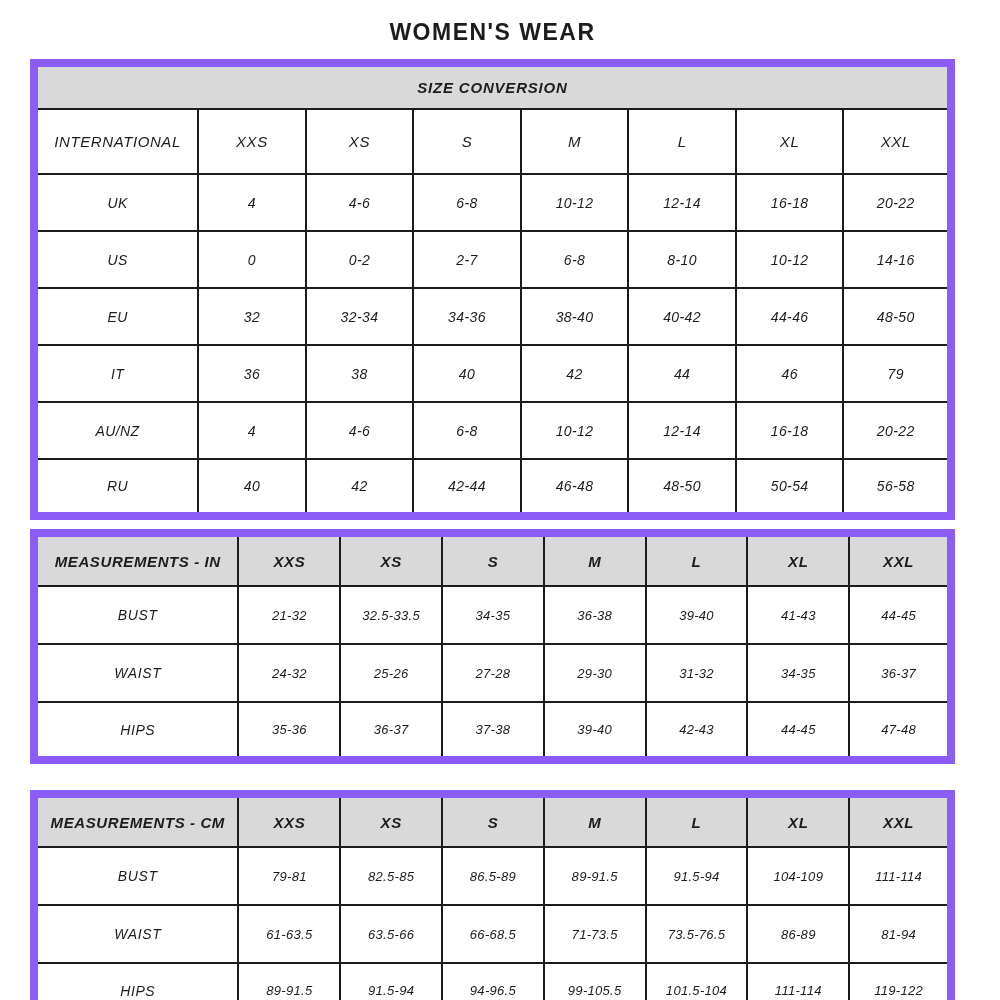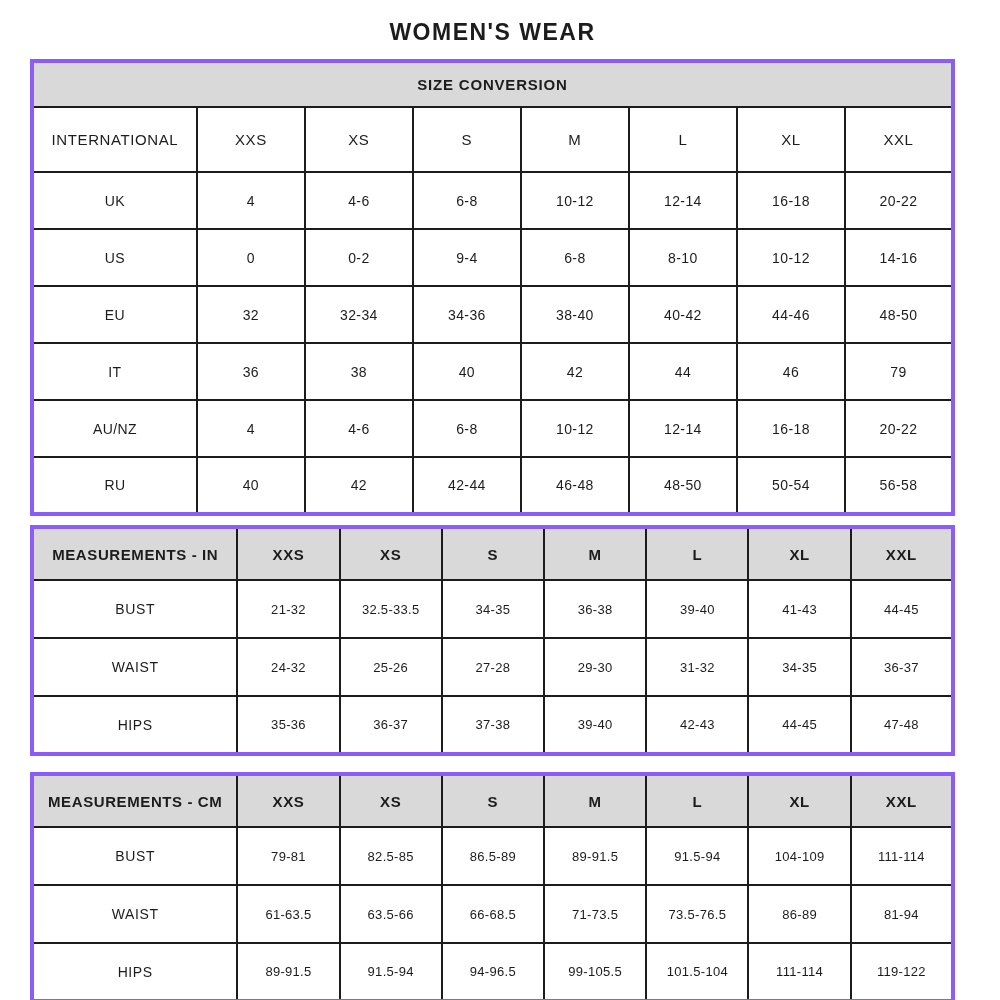--- a/index.html
+++ b/index.html
@@ -17,21 +17,21 @@
     letter-spacing: 1.5px;
     text-align: center;
     margin: 6px 0 13px 0;
     line-height: 28px;
   }
   table {
     width: 100%;
     border-collapse: collapse;
     table-layout: fixed;
   }
-  table { border: 4px solid #8b5cf6; }
+  table { border: 8px solid #8b5cf6; font-style: italic; }
   th, td {
     border: 2px solid #1c1c1c;
     text-align: center;
     vertical-align: middle;
     padding: 0 2px;
     overflow: hidden;
     white-space: nowrap;
   }
   
   .t1 { margin-bottom: 9px; }
@@ -43,21 +43,21 @@
     letter-spacing: 0.8px;
   }
   .t1 .cols-row th {
     height: 65px;
     font-size: 15px;
     font-weight: normal;
     letter-spacing: 0.6px;
   }
   .t1 td { height: 57px; font-size: 14px; letter-spacing: 0.4px; }
   
-  .mt { margin-bottom: 16px; }
+  .mt { margin-bottom: 26px; }
   .mt thead th {
     background: #d9d9d9;
     height: 53px;
     font-size: 15px;
     font-weight: bold;
     letter-spacing: 0.6px;
   }
   .mt td { height: 58px; font-size: 13px; letter-spacing: 0.3px; }
   .mt td.row-label { font-size: 14px; letter-spacing: 0.6px; }
 </style>
@@ -102,21 +102,21 @@
         <td>6-8</td>
         <td>10-12</td>
         <td>12-14</td>
         <td>16-18</td>
         <td>20-22</td>
       </tr>
       <tr>
         <td>US</td>
         <td>0</td>
         <td>0-2</td>
-        <td>9-4</td>
+        <td>2-7</td>
         <td>6-8</td>
         <td>8-10</td>
         <td>10-12</td>
         <td>14-16</td>
       </tr>
       <tr>
         <td>EU</td>
         <td>32</td>
         <td>32-34</td>
         <td>34-36</td>

